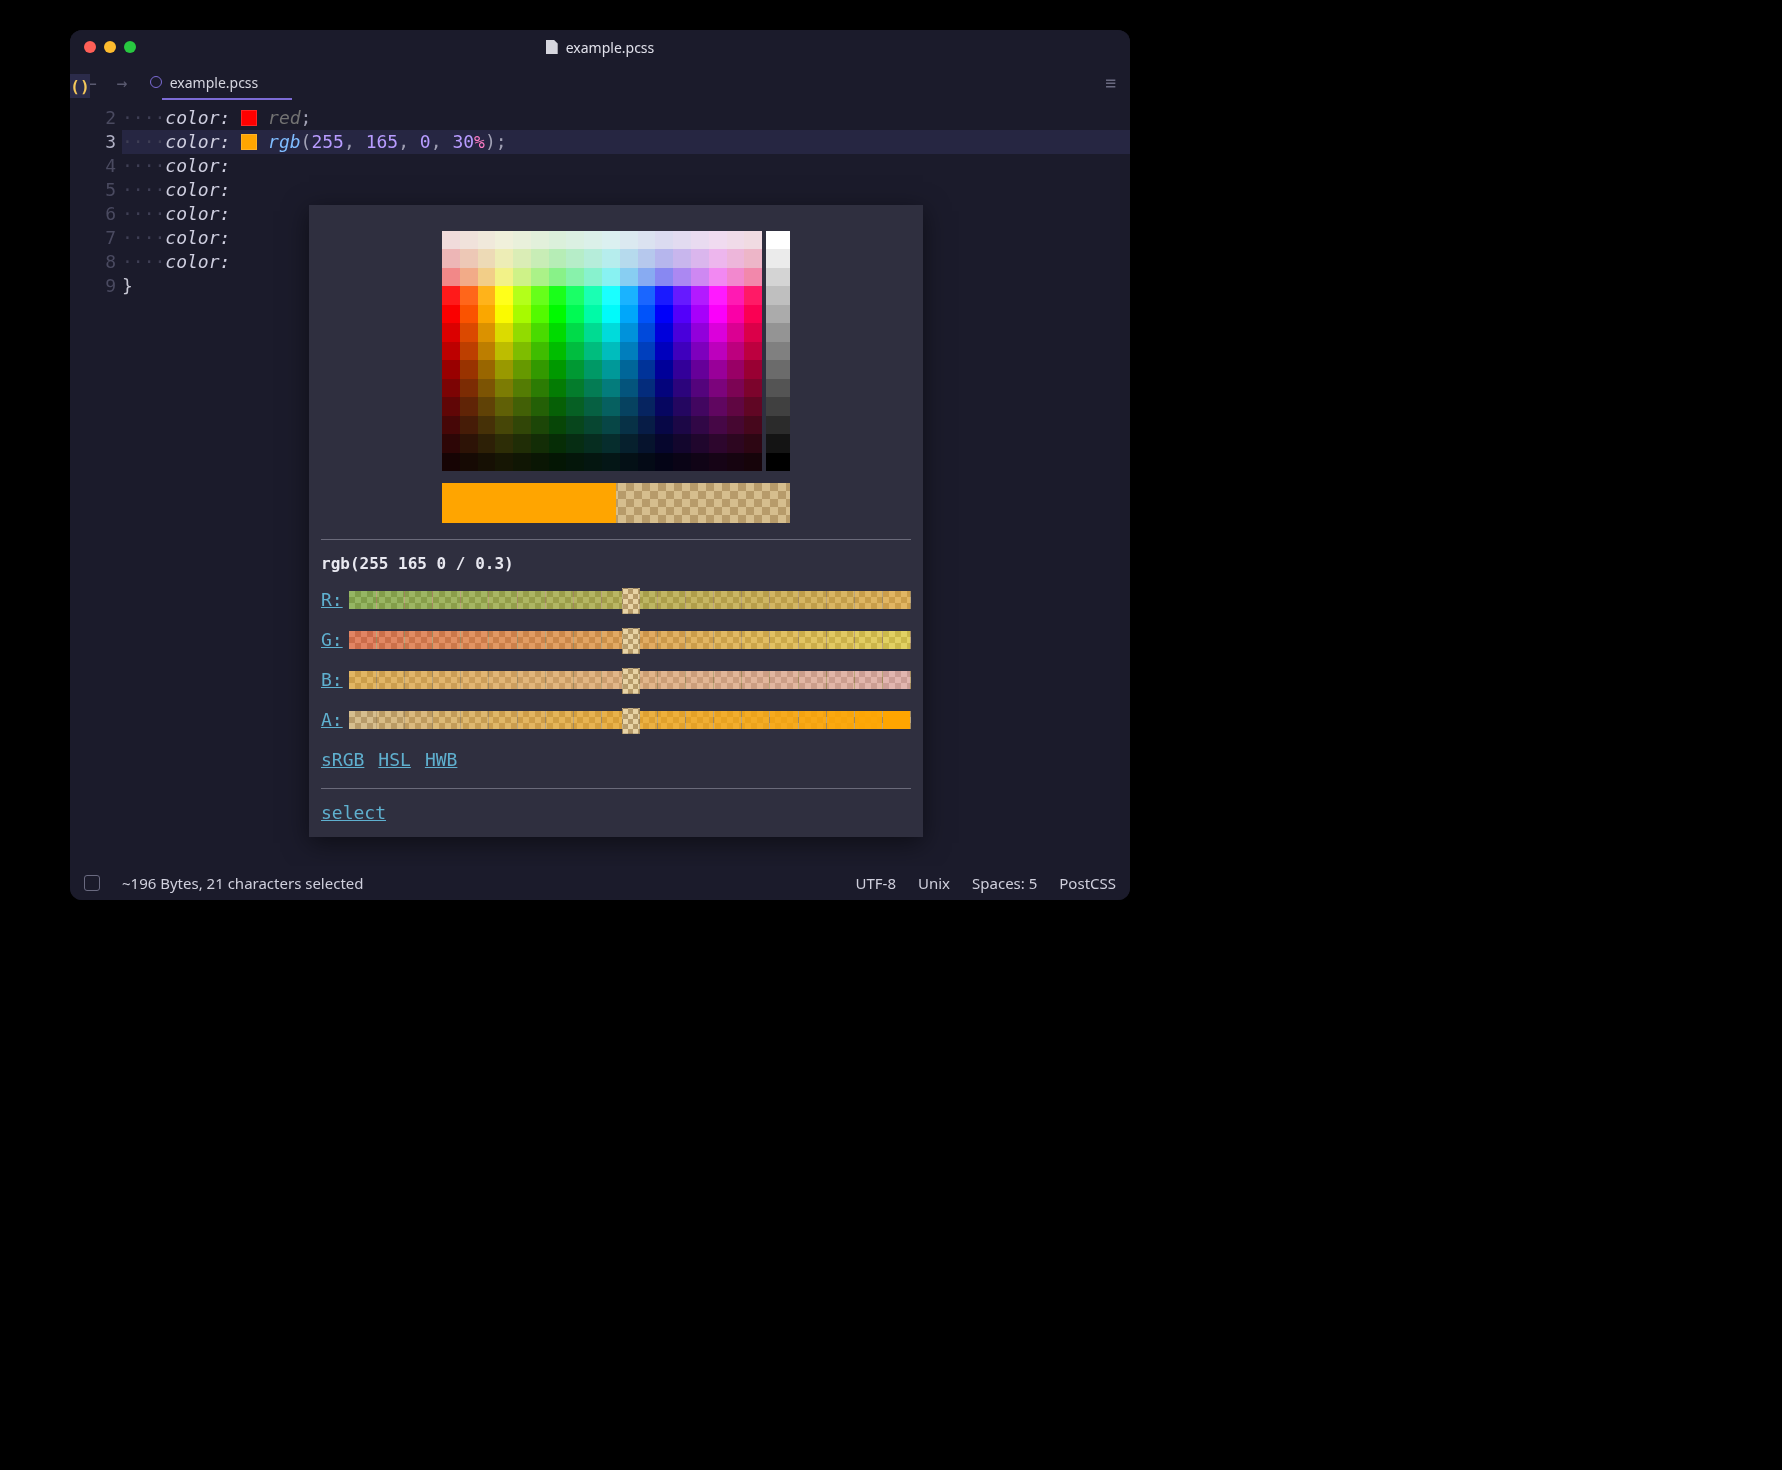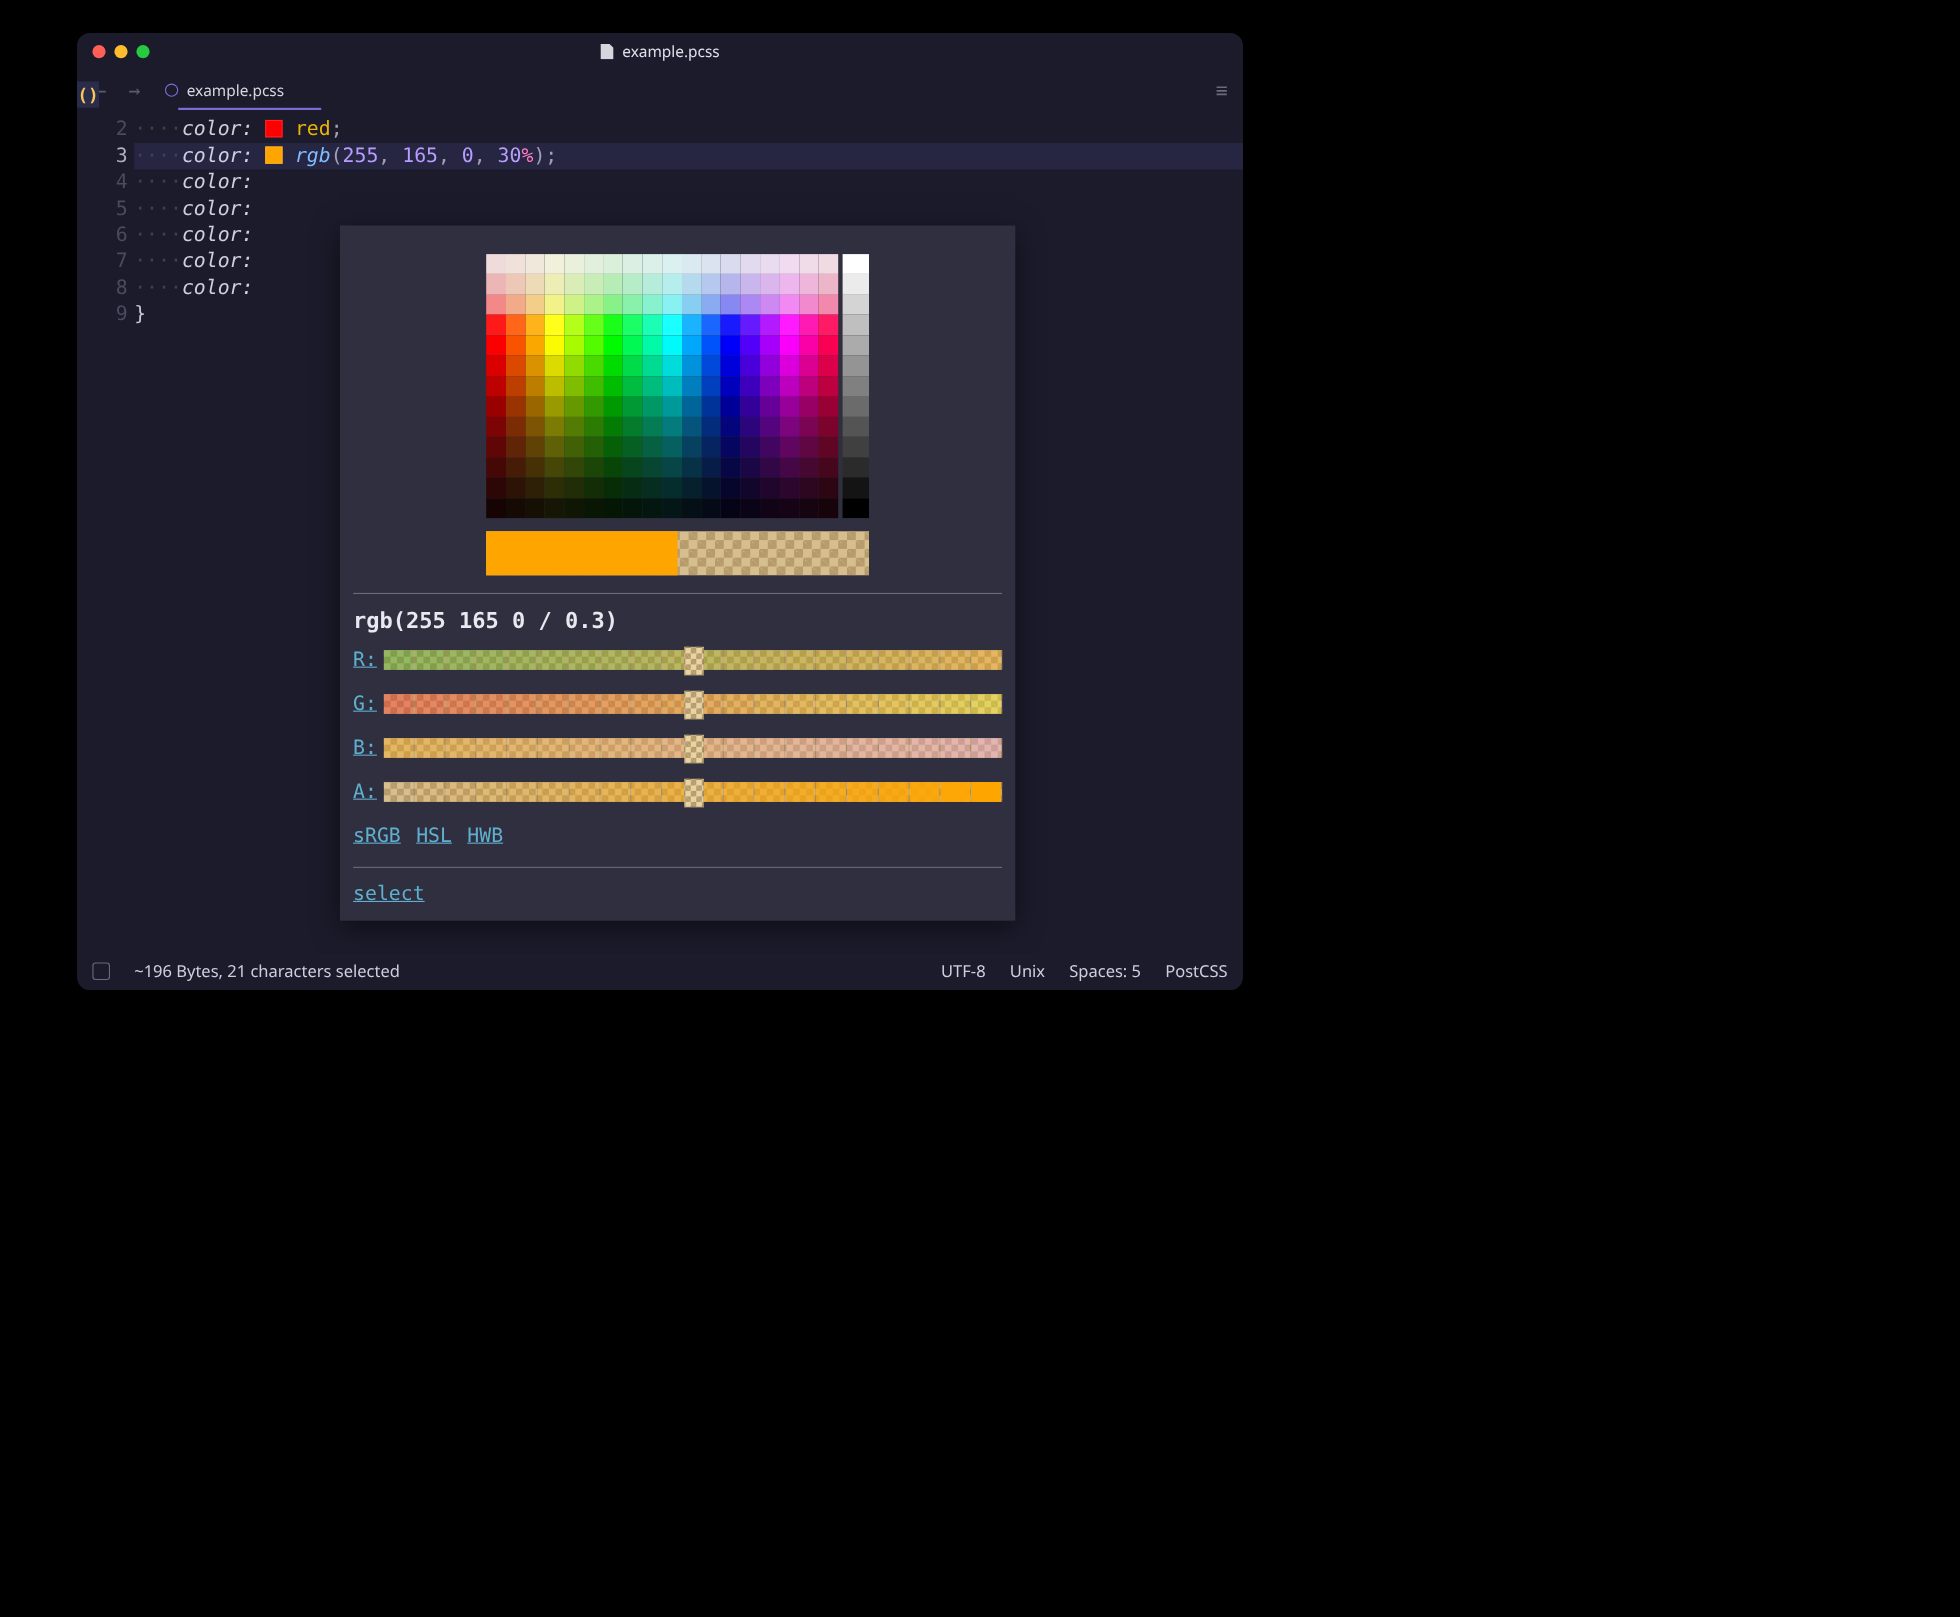--- a/index.html
+++ b/index.html
@@ -45,21 +45,21 @@
   .palette-wrap{display:flex;justify-content:center;margin-top:14px;}
   .palette{width:348px;height:240px;display:flex;}
   .hues{flex:1;display:flex;}
   .huecol{flex:1;display:flex;flex-direction:column;}
   .shade{flex:1;}
   .graycol{width:24px;margin-left:4px;display:flex;flex-direction:column;}
   .preview-wrap{display:flex;justify-content:center;margin-top:12px;}
   .preview{width:348px;height:40px;position:relative;background-image:linear-gradient(45deg,#b79b6a 25%,transparent 25%,transparent 75%,#b79b6a 75%),linear-gradient(45deg,#b79b6a 25%,#d6be8e 25%,#d6be8e 75%,#b79b6a 75%);background-size:16px 16px;background-position:0 0,8px 8px;}
   .preview .solid{position:absolute;left:0;top:0;bottom:0;width:50%;background:#ffa500;}
   hr.sep{border:none;border-top:1px solid #6a6a7a;margin:16px 0 12px;}
-  .valstr{color:#e8e8f0;font-weight:bold;font-size:20px;white-space:pre;}
+  .valstr{color:#e8e8f0;font-weight:bold;font-size:16px;white-space:pre;}
   .channels{margin-top:12px;display:flex;flex-direction:column;gap:16px;}
   .chan{display:flex;align-items:center;gap:4px;font-size:18px;}
   .chan .lbl{color:#5fb0cf;text-decoration:underline;width:24px;}
   .track{flex:1;height:18px;display:flex;position:relative;background-image:linear-gradient(45deg,#b79b6a 25%,transparent 25%,transparent 75%,#b79b6a 75%),linear-gradient(45deg,#b79b6a 25%,#d6be8e 25%,#d6be8e 75%,#b79b6a 75%);background-size:12px 12px;background-position:0 0,6px 6px;}
   .seg{flex:1;border-right:1px solid rgba(0,0,0,.12);}
   .knob{position:absolute;top:-3px;width:16px;height:24px;background-image:linear-gradient(45deg,#b79b6a 25%,transparent 25%,transparent 75%,#b79b6a 75%),linear-gradient(45deg,#b79b6a 25%,#e8d3a5 25%,#e8d3a5 75%,#b79b6a 75%);background-size:10px 10px;background-position:0 0,5px 5px;border:1px solid rgba(0,0,0,.15);}
   .spaces{margin-top:16px;display:flex;gap:14px;font-size:18px;}
   .bottom{margin-top:10px;}
   
   .status{position:absolute;left:0;right:0;bottom:0;height:34px;display:flex;align-items:center;gap:22px;padding:0 14px;font-family:-apple-system,system-ui,sans-serif;font-size:15px;color:#cfcfdc;background:#1b1b2b;}
@@ -101,21 +101,21 @@
       <div class="ln">2</div>
       <div class="ln cur">3</div>
       <div class="ln">4</div>
       <div class="ln">5</div>
       <div class="ln">6</div>
       <div class="ln">7</div>
       <div class="ln">8</div>
       <div class="ln">9</div>
     </div>
     <div class="code">
-      <div class="line"><span class="dots">····</span><span class="prop">color:</span> <span class="swatch" style="background:#ff0000"></span> <span style="color:#eab308;">red</span><span class="punct">;</span></div>
+      <div class="line"><span class="dots">····</span><span class="prop">color:</span> <span class="swatch" style="background:#ff0000"></span> <span style="color:#737373;font-style:italic">red</span><span class="punct">;</span></div>
       <div class="line line1"><span class="dots">····</span><span class="prop">color:</span> <span class="swatch" id="sw-cur" style="background: rgb(255, 165, 0);"></span> <span class="fn">rgb</span><span class="punct">(</span><span class="num">255</span><span class="punct">, </span><span class="num">165</span><span class="punct">, </span><span class="num">0</span><span class="punct">, </span><span class="num">30</span><span class="pct">%</span><span class="punct">);</span></div>
       <div class="line"><span class="dots">····</span><span class="prop">color:</span></div>
       <div class="line"><span class="dots">····</span><span class="prop">color:</span></div>
       <div class="line"><span class="dots">····</span><span class="prop">color:</span></div>
       <div class="line"><span class="dots">····</span><span class="prop">color:</span></div>
       <div class="line"><span class="dots">····</span><span class="prop">color:</span></div>
       <div class="line"><span class="brace">}</span></div>
 
       
       <div class="popup">

